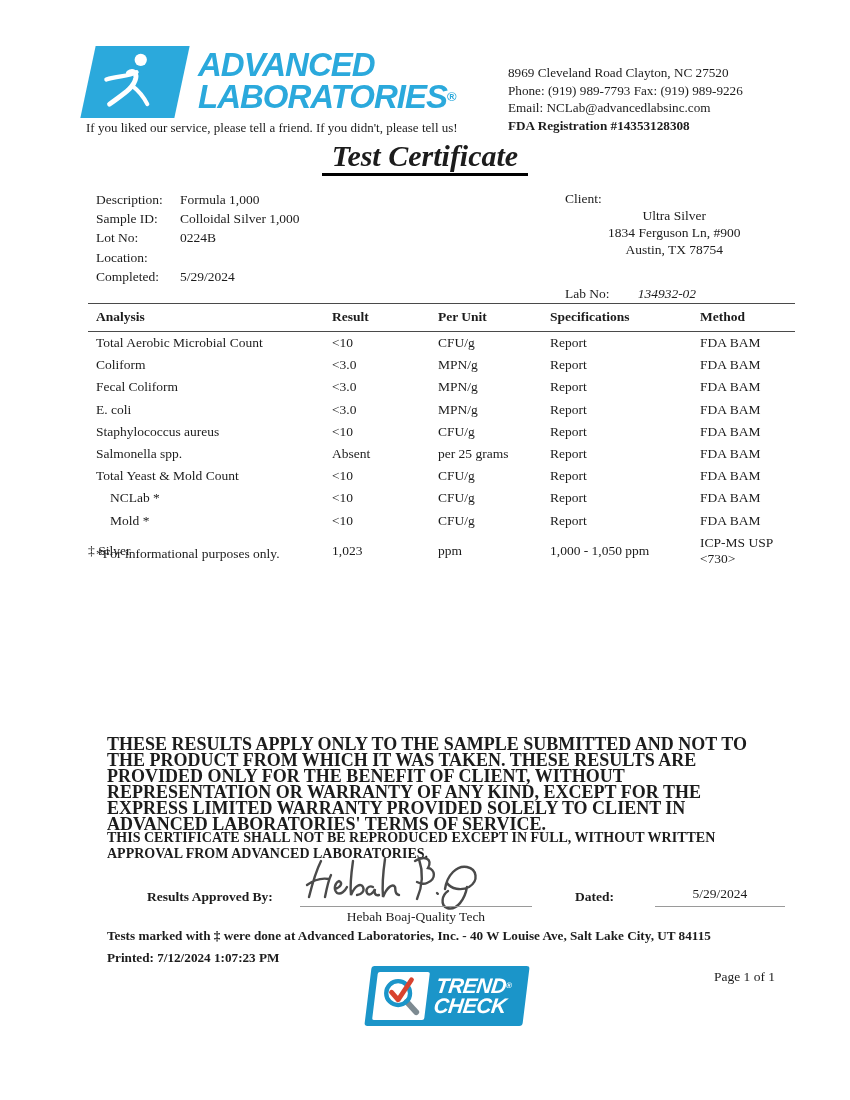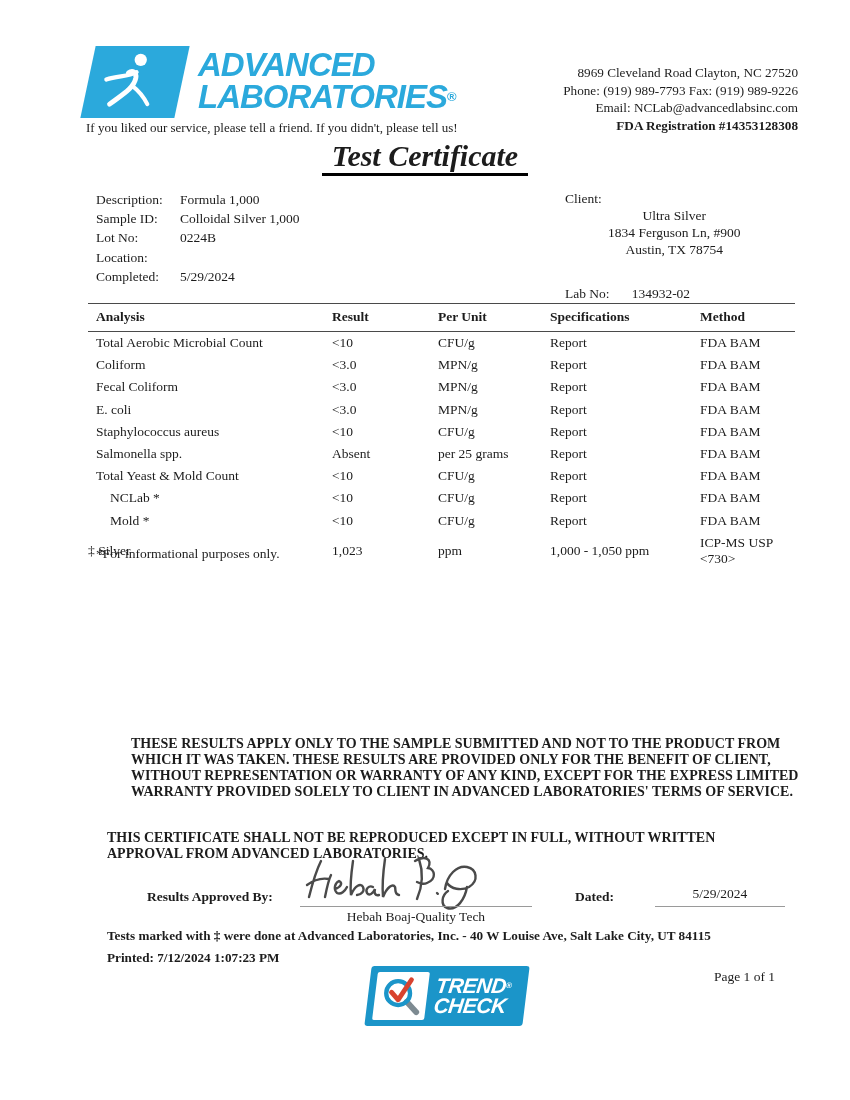--- a/index.html
+++ b/index.html
@@ -12,53 +12,53 @@
   .logo-row{left:88px;top:46px;display:flex;align-items:flex-start;}
   .logo-mark{width:94px;height:72px;background:#2BA9DC;transform:skewX(-12deg);
              display:flex;align-items:center;justify-content:center;}
   .logo-mark svg{transform:skewX(12deg);}
   .logo-text{margin-left:16px;font-family:"Liberation Sans", sans-serif;
              font-weight:bold;font-style:italic;color:#2BA9DC;
              font-size:33px;line-height:32px;letter-spacing:-1px;margin-top:3px;}
   .reg-mark{font-size:13px;vertical-align:top;font-style:normal;letter-spacing:0;}
   .tagline{left:86px;top:120px;font-size:13px;}
 
-  .addr-block{left:508px;top:64px;width:290px;font-size:13.2px;line-height:17.5px;text-align:right;}
+  .addr-block{left:508px;top:64px;width:290px;font-size:13.2px;line-height:17.5px;}
   .addr-bold{font-weight:bold;}
 
   
   .title-wrap{left:0;top:140px;width:850px;text-align:center;}
   .title{display:inline-block;font-size:30px;font-weight:bold;font-style:italic;
          border-bottom:3px solid #000;padding:0 10px 1px 10px;line-height:1.05;}
 
   
   .info{left:88px;top:190px;width:707px;font-size:13.5px;}
   .field-row{display:flex;height:19.2px;line-height:19.2px;padding-left:8px;}
   .field-label{width:84px;flex:none;}
   .client{left:565px;top:190px;font-size:13.5px;line-height:17px;}
   .client-lines{margin-left:43px;text-align:center;}
   .labno{left:565px;top:286px;font-size:13.5px;}
-  .labno-val{margin-left:22px;}
+  .labno-val{margin-left:28px;font-style:italic;}
 
   
   .rtable{left:88px;top:303px;width:707px;border-collapse:collapse;font-size:13.5px;}
   .rtable th{font-weight:bold;text-align:left;
              border-top:1.3px solid #4a4a4a;border-bottom:1.3px solid #4a4a4a;
              padding:5px 0 6px 0;}
   .rtable td{padding:3px 0 3.2px 0;}
   .rtable .c0{width:222px;padding-left:8px;}
   .rtable .c1{width:106px;}
   .rtable .c2{width:112px;}
   .rtable .c3{width:150px;}
   .rtable td.indent{padding-left:22px;}
   .rtable td.flush{padding-left:0;}
   .footnote{left:96px;top:546px;font-size:13.5px;}
 
   
-  .disc1{left:107px;top:736px;width:676px;font-size:14px;font-weight:bold;line-height:16px;margin-left:24px;}
+  .disc1{left:107px;top:736px;width:676px;font-size:18px;font-weight:bold;line-height:16px;}
   .disc2{left:107px;top:818px;width:676px;font-size:14px;font-weight:bold;line-height:16px;margin-top:12px;}
 
   
   .approved-label{left:147px;top:889px;font-size:13.5px;font-weight:bold;}
   .sig-svg{left:295px;top:845px;}
   .sig-line{left:300px;top:906px;width:232px;border-top:1px solid #9a9a9a;}
   .sig-name{left:300px;top:909px;width:232px;text-align:center;font-size:13.5px;}
   .dated-label{left:575px;top:889px;font-size:13.5px;font-weight:bold;}
   .dated-value{left:655px;top:886px;width:130px;text-align:center;font-size:13.5px;}
   .dated-line{left:655px;top:906px;width:130px;border-top:1px solid #9a9a9a;}

